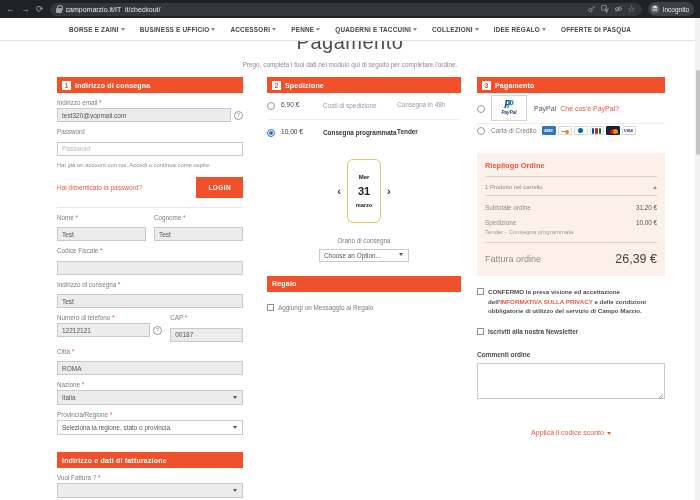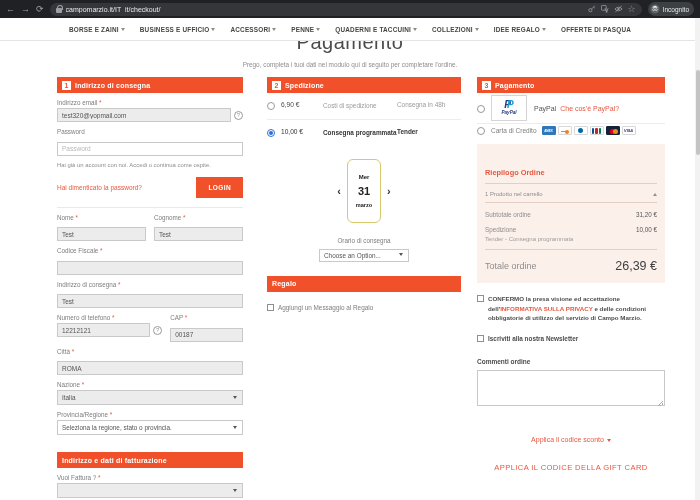--- a/index.html
+++ b/index.html
@@ -104,21 +104,21 @@
   .card.diners .circ { width:5px; height:5px; border-radius:50%; background:#0069aa; }
   .card.jcb { gap:1px; }
   .card.jcb i { width:2.6px; height:6px; border-radius:1px; display:block; }
   .card.jcb .s1 { background:#0e4c96; } .card.jcb .s2 { background:#c0272d; } .card.jcb .s3 { background:#007b49; }
   .card.mc { background:#16213a; border-color:#16213a; }
   .card.mc .c1, .card.mc .c2 { width:5px; height:5px; border-radius:50%; position:absolute; top:2px; }
   .card.mc .c1 { background:#eb001b; left:3px; }
   .card.mc .c2 { background:#f79e1b; left:6px; opacity:.9; }
   .card.visa { color:#1a1f71; font-size:3.8px; font-weight:bold; font-style:italic; }
 
-  .summary { background:#fcf0eb; padding:24px 8px 10px; margin-top:7px; }
+  .summary { background:#fcf0eb; padding:8px 8px 10px; margin-top:16px; }
   .sum-title { color:#e8573f; font-size:7.4px; font-weight:bold; padding-bottom:6px; border-bottom:1px solid #e3cec4; }
   .sum-cart { display:flex; align-items:center; justify-content:space-between; font-size:5.9px; color:#8d8d8d; padding:7px 0 5px; border-bottom:1px solid #e3cec4; }
   .cup { width:0; height:0; border-left:2.5px solid transparent; border-right:2.5px solid transparent; border-bottom:3px solid #a08c84; }
   .sum-row { display:flex; justify-content:space-between; font-size:6.3px; color:#8d8d8d; margin-top:8px; }
   .sum-val { color:#555; }
   .sum-sub { font-size:6px; color:#9c9c9c; margin-top:3px; padding-bottom:7px; border-bottom:1px solid #e3cec4; }
   .sum-total { display:flex; justify-content:space-between; align-items:center; margin-top:9px; }
   .tot-lbl { font-size:9px; color:#8d8d8d; }
   .tot-val { font-size:12.5px; color:#3f3f3f; }
 
@@ -395,21 +395,21 @@
         <div class="sum-row">
           <span>Subtotale ordine</span>
           <span class="sum-val">31,20 €</span>
         </div>
         <div class="sum-row">
           <span>Spedizione</span>
           <span class="sum-val">10,00 €</span>
         </div>
         <div class="sum-sub">Tender - Consegna programmata</div>
         <div class="sum-total">
-          <span class="tot-lbl">Totale ordine</span>
+          <span class="tot-lbl">Fattura ordine</span>
           <span class="tot-val">26,39 €</span>
         </div>
       </div>
 
       <div class="checkrow privacy">
         <span class="checkbox"></span>
         <span class="checklabel"><span>CONFERMO la presa visione ed accettazione dell'</span><span class="red-link">INFORMATIVA SULLA PRIVACY</span><span> e delle condizioni obbligatorie di utilizzo del servizio di Campo Marzio.</span></span>
       </div>
 
       <div class="checkrow news">
@@ -417,21 +417,20 @@
         <span class="checklabel">Iscriviti alla nostra Newsletter</span>
       </div>
 
       <div class="comments-lbl">Commenti ordine</div>
       <div class="comments-box">
         <textarea class="comments" style=""></textarea>
         <span class="resize-corner"></span>
       </div>
 
       <div class="discount"><span>Applica il codice sconto</span><span class="disc-caret"></span></div>
-      <div class="giftcard">APPLICA IL CODICE DELLA GIFT CARD</div>
     </div>
   </div>
 
   <div class="scrollbar">
     <div class="scroll-thumb"></div>
   </div>
 
 </div>
 
 </body></html>

